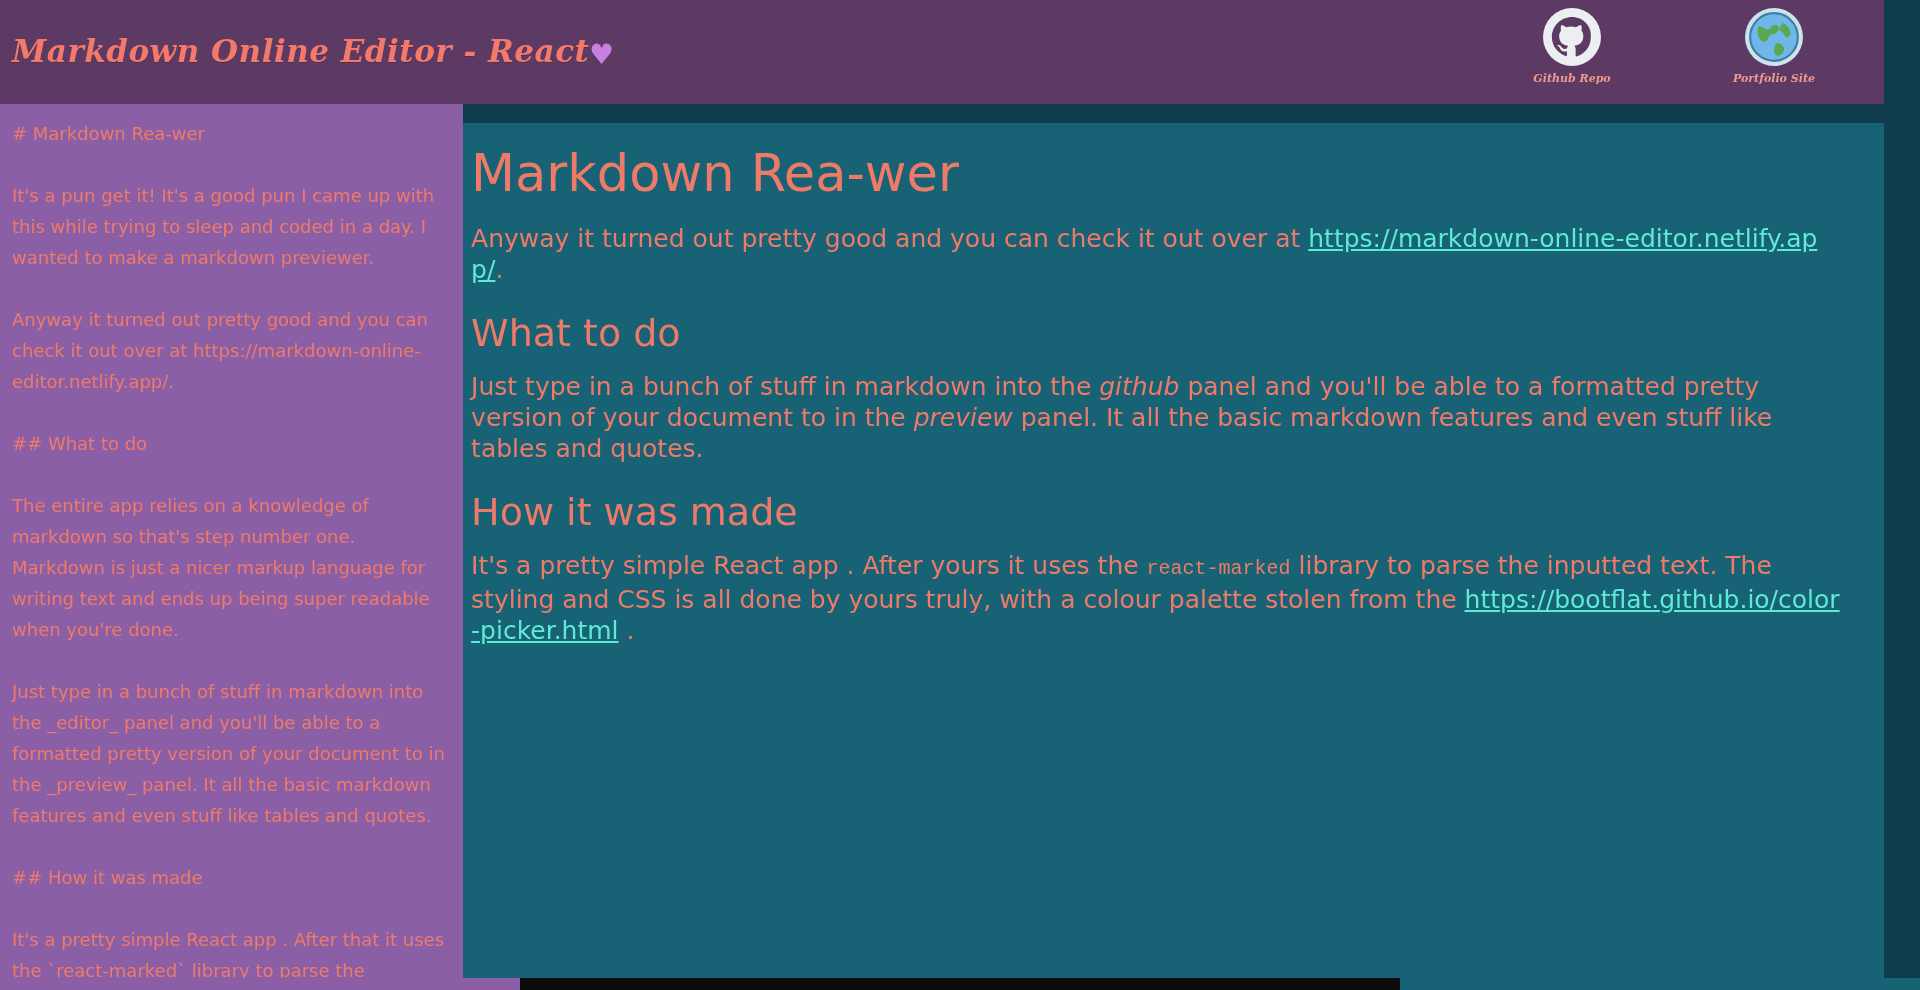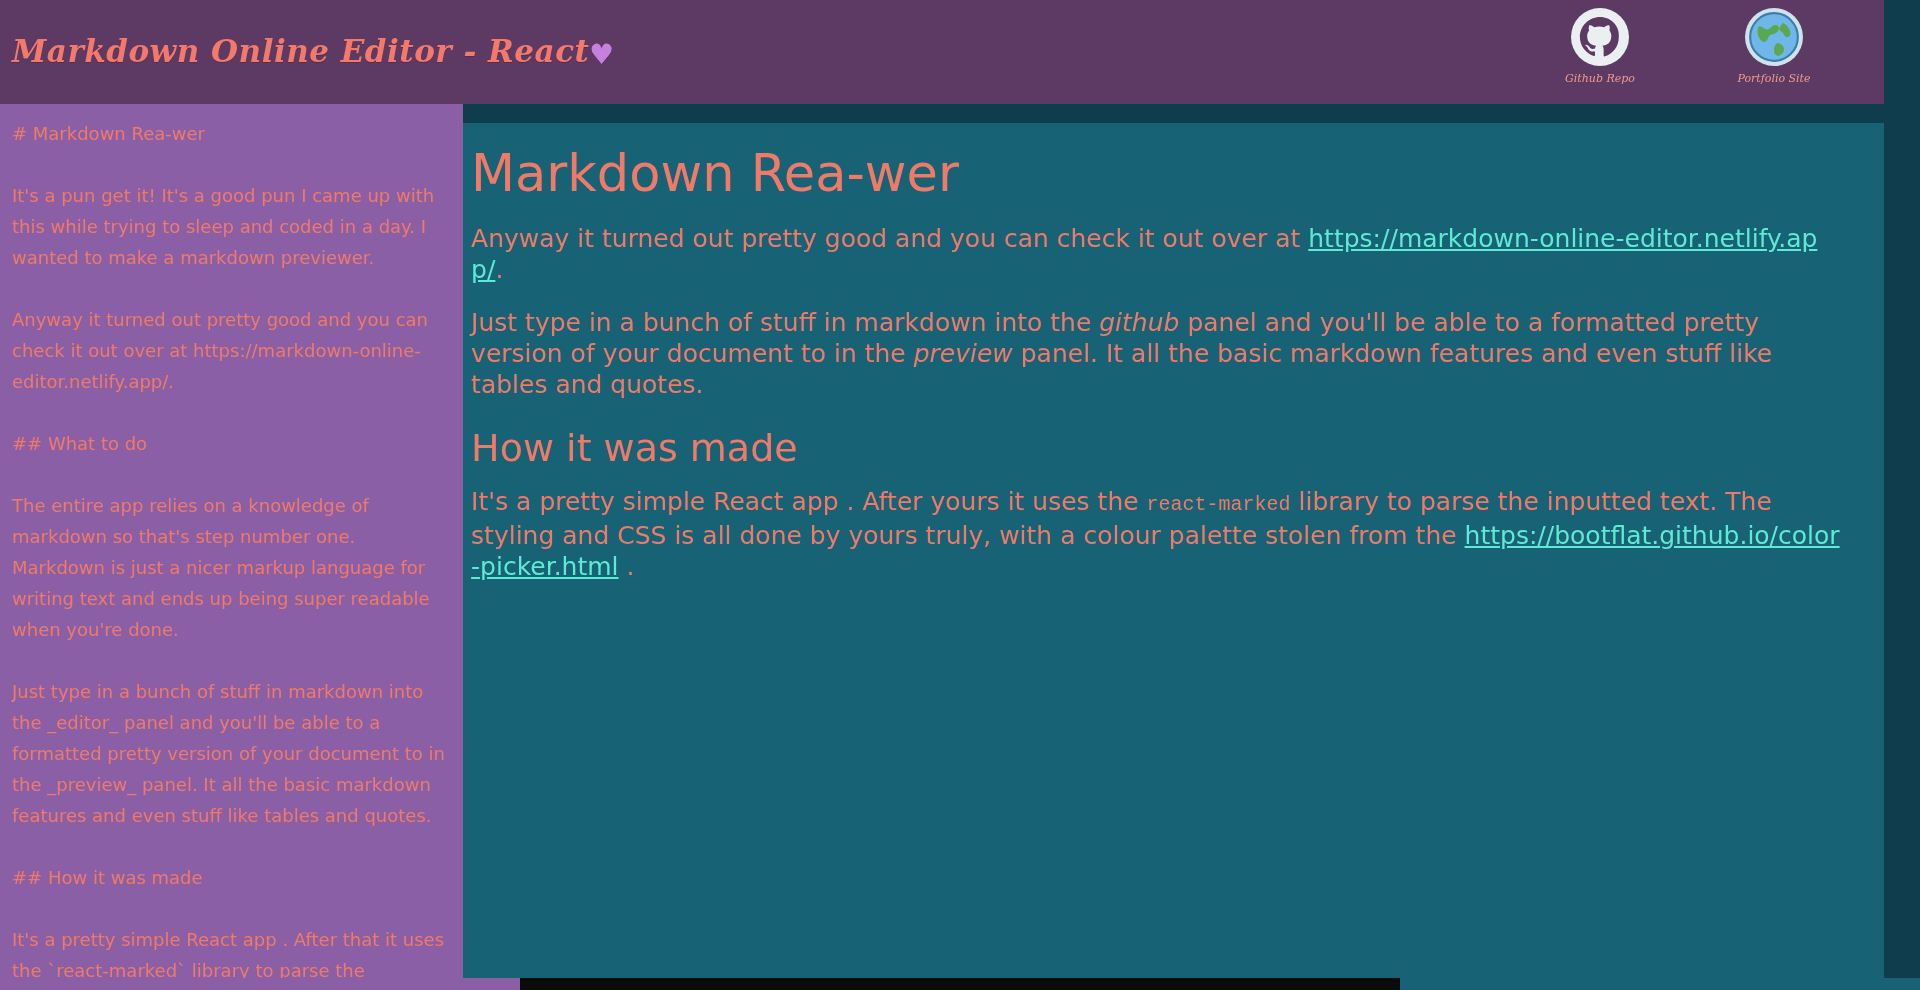--- a/index.html
+++ b/index.html
@@ -39,22 +39,23 @@
   }
   #title-heart {
     display: inline-block;
     color: #c77fe0;
     font-size: 28px;
     vertical-align: -2px;
   }
   #header-links {
     margin-left: auto;
     display: flex;
-    gap: 78px;
+    gap: 106px;
     padding: 8px 62px 0 0;
+    font-weight: bold;
   }
   .header-link {
     width: 96px;
     display: flex;
     flex-direction: column;
     align-items: center;
     text-decoration: none;
     cursor: pointer;
   }
   .hl-icon {
@@ -212,20 +213,21 @@
 ## How it was made
 
 It's a pretty simple React app . After that it uses the `react-marked` library to parse the inputted text. The styling and CSS is all done by yours truly, with a colour palette stolen from the https://bootflat.github.io/color-picker.html .
 </textarea>
     </div>
 
     <div id="preview-pane">
       <div id="preview-inner">
         <h1>Markdown Rea-wer</h1>
         <p><span>Anyway it turned out pretty good and you can check it out over at </span><a href="#">https://markdown-online-editor.netlify.app/</a><span>.</span></p>
+        <h2>What to do</h2>
         <p><span>Just type in a bunch of stuff in markdown into the </span><em>github</em><span> panel and you'll be able to a formatted pretty version of your document to in the </span><em>preview</em><span> panel. It all the basic markdown features and even stuff like tables and quotes.</span></p>
         <h2>How it was made</h2>
         <p><span>It's a pretty simple React app . After yours it uses the </span><code>react-marked</code><span> library to parse the inputted text. The styling and CSS is all done by yours truly, with a colour palette stolen from the </span><a href="#">https://bootflat.github.io/color-picker.html</a><span> .</span></p>
       </div>
     </div>
   </div>
 
   <div id="bottom-bar">
     <div class="spacer-left"></div>
     <div class="thumb"></div>

